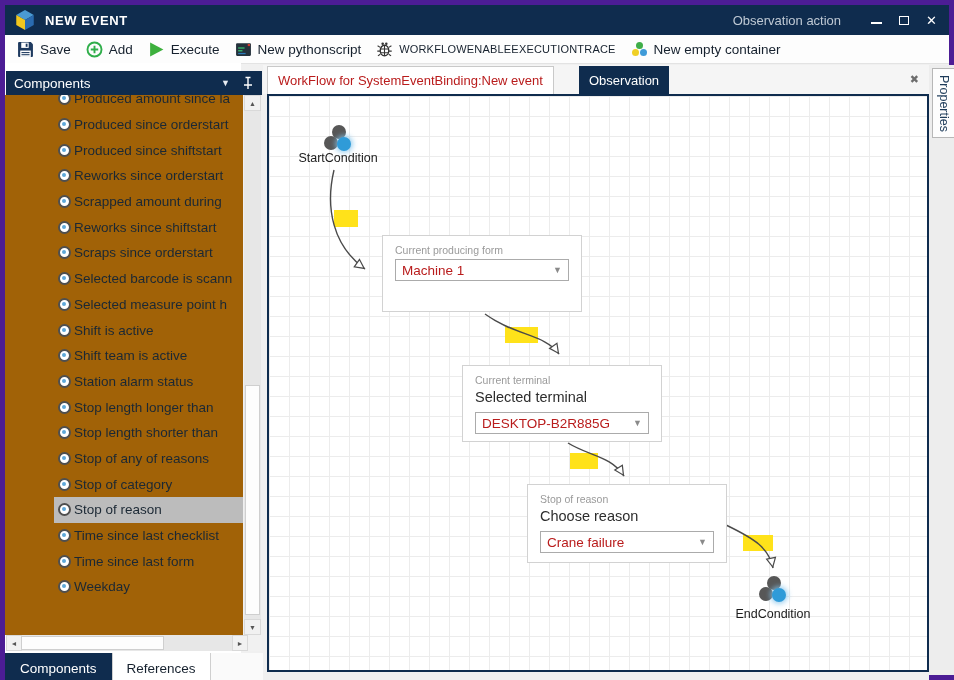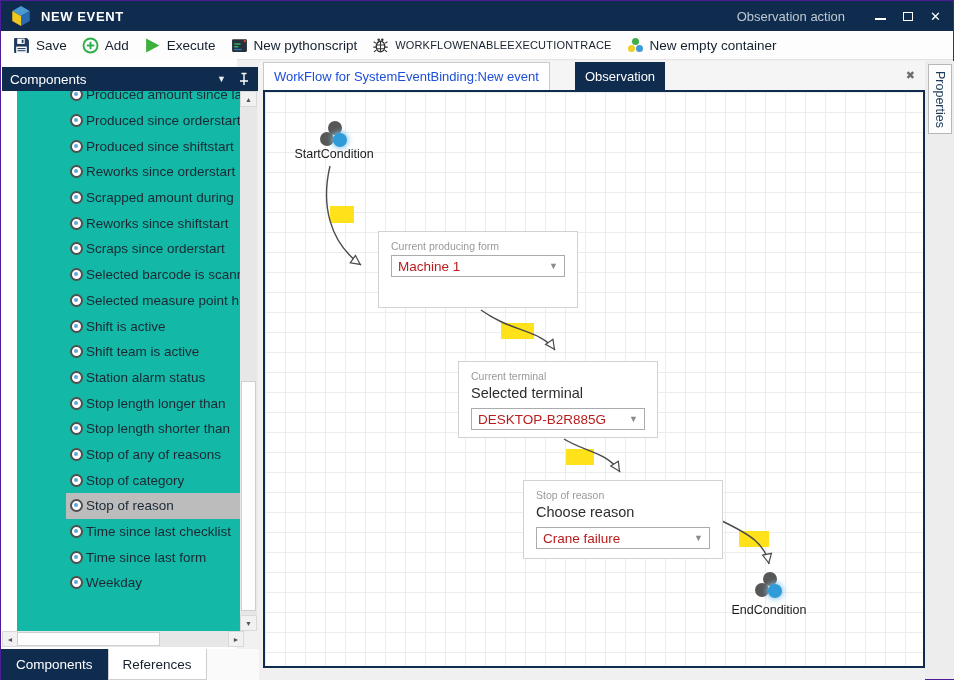--- a/index.html
+++ b/index.html
@@ -1,18 +1,18 @@
 <!DOCTYPE html>
 <html><head>
 <meta charset="utf-8">
 <style>
   * { margin:0; padding:0; box-sizing:border-box; }
   html,body { width:954px; height:680px; }
   body { font-family:"Liberation Sans","DejaVu Sans",sans-serif; background:#f0f0f0; position:relative; overflow:hidden; }
-  .window { position:absolute; inset:0; border:1px solid #4c1d95; background:#f0f0f0; }
+  .window { position:absolute; inset:0; border:5px solid #4c1d95; background:#f0f0f0; }
 
   
   .titlebar { position:absolute; left:0; top:0; width:100%; height:30px; background:#0f2c4e; display:flex; align-items:center; padding:0 8px 0 10px; }
   .titlebar .logo { width:20px; height:20px; margin-right:10px; }
   .titlebar .title { color:#ffffff; font-size:13px; letter-spacing:.6px; font-weight:bold; }
   .titlebar .spacer { flex:1; }
   .titlebar .right-label { color:#bfc9d4; font-size:13px; margin-right:30px; }
   .winbtns { display:flex; align-items:center; gap:17px; margin-right:4px; }
   .btn-min { width:11px; height:2px; background:#fff; margin-top:6px; }
   .btn-max { width:10px; height:9px; border:1.5px solid #fff; }
@@ -28,21 +28,21 @@
   .dots3 i { position:absolute; width:7px; height:7px; border-radius:50%; }
   .dots3 .d-g { left:5px; top:1px; background:#3fae49; }
   .dots3 .d-y { left:1px; top:8px; background:#f0d026; }
   .dots3 .d-b { left:9px; top:8px; background:#3f9bd8; }
 
   
   .left-panel { position:absolute; left:0; top:58px; width:236px; bottom:0; background:#fff; }
   .cmp-header { position:absolute; left:1px; top:8px; width:256px; height:24px; background:#0f2c4e; color:#fff; display:flex; align-items:center; padding:0 8px; }
   .cmp-header .t { font-size:13.5px; flex:1; }
   .cmp-header .caret { font-size:9px; color:#e8edf2; margin-right:12px; }
-  .cmp-list { position:absolute; left:16px; top:32px; width:238px; height:540px; overflow:hidden; background:#14b8a6; }
+  .cmp-list { position:absolute; left:0; top:32px; width:238px; height:540px; overflow:hidden; background:#a16207; }
   .rows { margin-top:-9px; }
   .citem { height:25.7px; display:flex; align-items:center; margin-left:49px; padding-left:4px; white-space:nowrap; }
   .citem.selected { background:#bcbcbc; }
   .eye { width:13px; height:13px; border:2.5px solid #4f4f4f; border-radius:50%; position:relative; flex:0 0 13px; margin-right:3px; background:#fff; }
   .eye::after { content:""; position:absolute; left:2px; top:2px; width:4px; height:4px; border-radius:50%; background:#5fa8d8; }
   .citem .txt { font-size:13.5px; color:#1b2834; }
 
   
   .vscroll { position:absolute; left:239px; top:32px; width:17px; height:540px; background:#e7e7e7; }
   .vscroll .arr { position:absolute; left:0; width:17px; height:16px; background:#f1f1f1; border:1px solid #d9d9d9; color:#555; font-size:7px; text-align:center; line-height:15px; }
@@ -56,21 +56,21 @@
   .hscroll .thumb { position:absolute; left:15px; top:1px; width:143px; height:14px; background:#fdfdfd; border:1px solid #cfcfcf; }
   .corner { position:absolute; left:243px; top:572px; width:14px; height:16px; background:#f1f1f1; }
 
   .bottom-tabs { position:absolute; left:0; top:590px; height:32px; width:258px; display:flex; background:#fafafa; }
   .btab { height:31px; display:flex; align-items:center; padding:0 14px; font-size:13.5px; border:1px solid #cfcfcf; border-top:none; background:#fff; color:#16212e; }
   .btab.active { background:#0f2c4e; color:#fff; border-color:#0f2c4e; }
 
   
   .tabstrip { position:absolute; left:258px; top:60px; width:666px; height:29px; background:#f5f5f5; }
   .wtab { position:absolute; top:1px; height:28px; display:flex; align-items:center; padding:0 10px; font-size:13px; }
-  .wtab.doc { left:4px; background:#fff; border:1px solid #c9c9c9; border-bottom:none; color:#1d4ed8; }
+  .wtab.doc { left:4px; background:#fff; border:1px solid #c9c9c9; border-bottom:none; color:#b91c1c; }
   .wtab.obs { left:316px; background:#0f2c4e; color:#fff; }
   .strip-close { position:absolute; right:10px; top:8px; color:#6d6d6d; font-size:11px; }
 
   .canvas-frame { position:absolute; left:262px; top:89px; width:662px; height:578px; border:2px solid #0f2c4e; background:#fff; }
   .canvas { position:absolute; inset:0; background-color:#fff;
     background-image: linear-gradient(#ececec 1px, transparent 1px), linear-gradient(90deg,#ececec 1px, transparent 1px);
     background-size:20px 20px; overflow:hidden; }
   .below-canvas { position:absolute; left:258px; top:667px; width:666px; height:13px; background:#f0f0f0; }
 
   .props-strip { position:absolute; left:924px; top:60px; width:30px; bottom:0; background:#ededed; }

